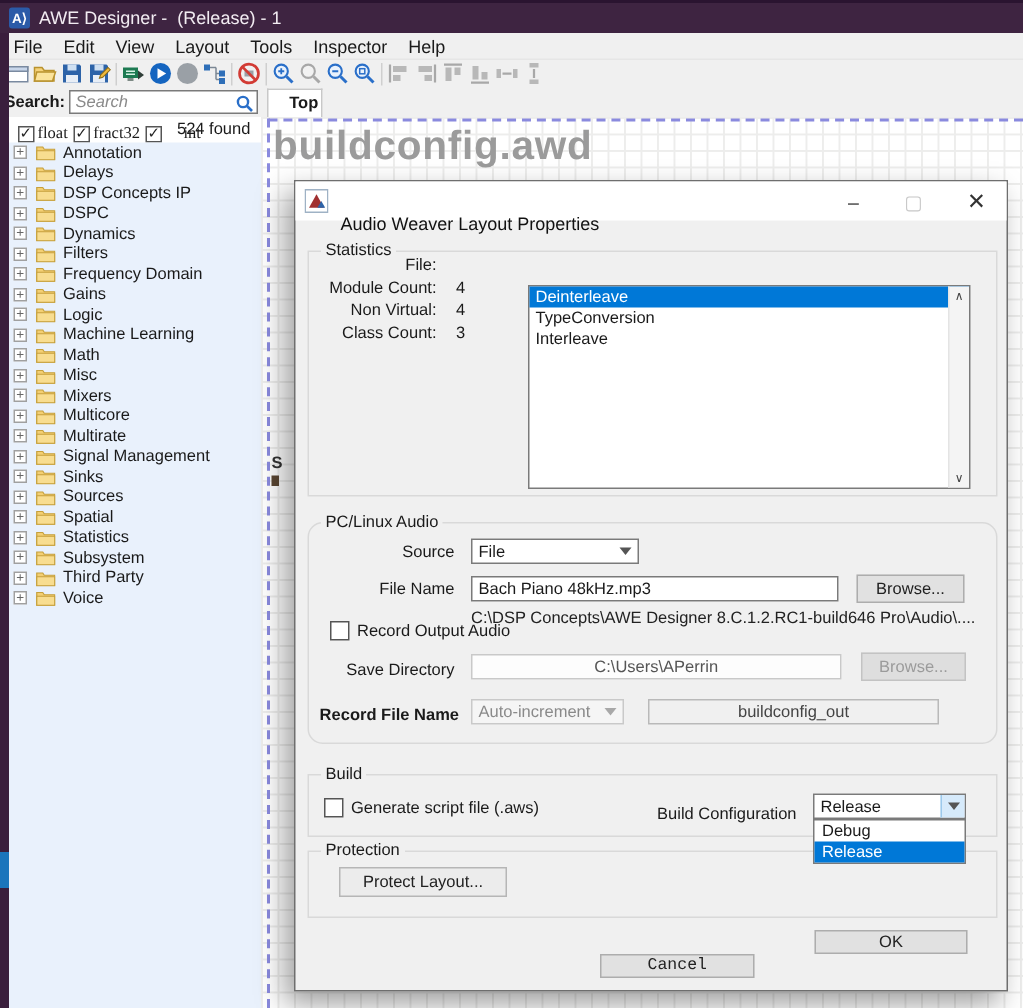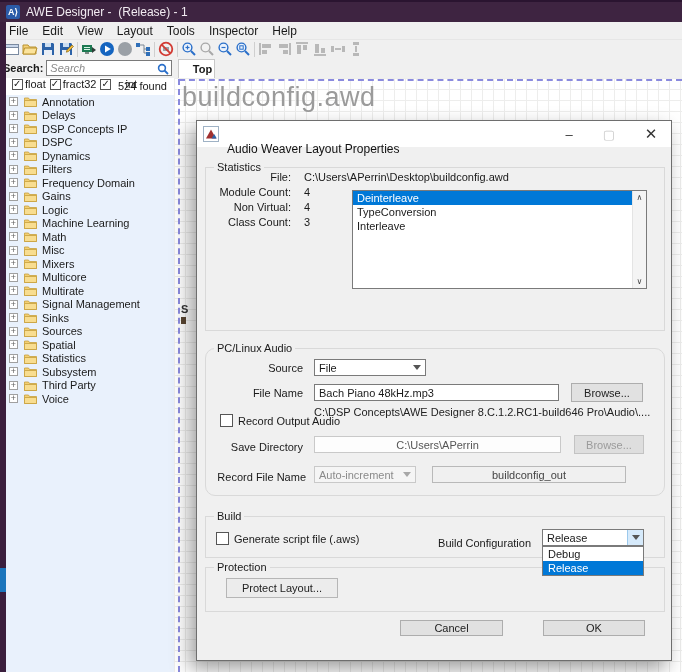--- a/index.html
+++ b/index.html
@@ -21,36 +21,36 @@
   #searchrow { left:0; top:58px; width:174px; height:20px; background:#f0f0f0; display:flex; align-items:center; }
   #searchrow .lbl { font-weight:600; margin-left:3px; }
   #search-box { position:relative; margin-left:3px; width:126px; height:16px; background:#fff; border:1px solid #7a7a7a; }
   #search-box input { width:100%; height:100%; border:0; outline:none; font-family:"Liberation Sans",sans-serif; font-size:11px; color:#111; padding:0 16px 0 3px; background:transparent; }
   #search-box input::placeholder { color:#8a8a8a; font-style:italic; }
   #search-mag { position:absolute; right:2px; top:2px; }
   #tabrow { left:174px; top:58px; width:508px; height:20px; background:#f0f0f0; }
   #tab-top { position:absolute; left:4px; top:1px; width:37px; height:19px; background:#fff; border:1px solid #c8c8c8; border-bottom:0; font-weight:bold; display:flex; align-items:center; justify-content:center;padding-left:12px; }
 
   
-  #filterrow { left:6px; top:78px; width:168px; height:17px; background:#fff; display:flex; align-items:flex-start; gap:4px; padding-left:6px; }
+  #filterrow { left:6px; top:78px; width:168px; height:17px; background:#fff; display:flex; align-items:flex-end; gap:4px; padding-left:6px;font-family:Liberation Serif, serif; }
   .cb { width:11px; height:11px; border:1px solid #555; background:#fff; position:relative; flex:0 0 auto; }
   .cb.selected:after { content:"✓"; position:absolute; left:0px; top:-2px; font-size:10px; color:#222; }
   #found-count { margin-left:auto; padding-right:5px; }
   #tree { left:6px; top:95px; width:168px; height:577px; background:#e9f1fc; overflow:hidden; }
   .tree-item { height:13.5px; display:flex; align-items:center; }
   .expander { width:9px; height:9px; border:1px solid #a0a0a0; background:#fff; color:#666; font-size:9px; line-height:7px; text-align:center; margin:0 6px 0 3px; flex:0 0 auto; }
   .folder-ic { margin-right:5px; flex:0 0 auto; display:flex; }
 
   
   #canvas { left:174px; top:78px; width:508px; height:594px; background-color:#fff;
     background-image:linear-gradient(to right,#ededec 1px,transparent 1px),linear-gradient(to bottom,#ededec 1px,transparent 1px);
     background-size:11px 11px; }
   #marquee-h { left:179px; top:79px; width:503px; height:0; border-top:2px dashed #8a8ade; }
   #marquee-v { left:178px; top:79px; width:0; height:593px; border-left:2px dashed #8a8ade; }
-  #doc-title { left:182px; top:82px; font-size:27px; font-weight:normal; color:#9b9b9b; letter-spacing:.5px; }
+  #doc-title { left:182px; top:82px; font-size:27px; font-weight:bold; color:#9b9b9b; letter-spacing:.5px; }
   #canvas-frag-s { left:181px; top:303px; font-size:11px; font-weight:bold; color:#333; }
   #canvas-frag-block { left:181px; top:317px; width:5px; height:7px; background:#5a4632; }
 
   
   #desk-strip { left:0; top:22px; width:6px; height:650px; background:#3A1E3D; }
   #desk-blue { left:0; top:568px; width:6px; height:24px; background:#1B75BC; }
 
   
   #dialog { left:196px; top:120px; width:476px; height:541px; background:#f0f0f0; border:1px solid #6e6e6e; box-shadow:-6px 8px 18px rgba(0,0,0,.38); }
   #dlg-titlebar { position:absolute; left:0; top:0; width:100%; height:26px; background:#fff; display:flex; align-items:center; }
@@ -60,21 +60,21 @@
   #dlg-max { left:396px; color:#c9c9c9; }
   #dlg-close { left:438px; font-size:15px; }
 
   .group { position:absolute; border:1px solid #d9d9d9; }
   .group-legend { position:absolute; top:-7px; left:8px; background:#f0f0f0; padding:0 3px; }
 
   .srow { display:flex; align-items:center; white-space:nowrap; }
   .srow .sl { width:78px; text-align:right; flex:0 0 auto; }
   .srow .sv { margin-left:13px; }
 
-  #class-list { position:absolute; left:155px; top:69px; width:295px; height:99px; background:#fff; border:1px solid #7a7a7a; }
+  #class-list { position:absolute; left:155px; top:69px; width:295px; height:136px; background:#fff; border:1px solid #7a7a7a; }
   .class-item { height:14px; line-height:14px; padding-left:4px; }
   .class-item.selected { background:#0078d7; color:#fff; }
   #class-scroll { position:absolute; right:0; top:0; width:14px; height:100%; background:#f4f4f4; border-left:1px solid #e4e4e4; color:#454545; font-size:8px; }
   #class-scroll .up { position:absolute; top:2px; left:0; width:100%; text-align:center; }
   #class-scroll .down { position:absolute; bottom:2px; left:0; width:100%; text-align:center; }
 
   .rlabel { position:absolute; text-align:right; white-space:nowrap; }
   .combo { position:absolute; background:#fff; border:1px solid #7a7a7a; display:flex; align-items:center; }
   .combo .ctext { padding-left:4px; flex:1; white-space:nowrap; overflow:hidden; }
   .combo .carrow { width:16px; height:100%; display:flex; align-items:center; justify-content:center; flex:0 0 auto; }
@@ -541,21 +541,20 @@
     <span class="dlg-winbtn" id="dlg-max">▢</span>
     <span class="dlg-winbtn" id="dlg-close">✕</span>
   </div>
 
   <div class="group" style="left:8px; top:46px; width:460px; height:164px;">
     <span class="group-legend">Statistics</span>
   </div>
   <div class="abs" style="left:16px; top:48px; display:flex; flex-direction:column;">
     <div class="srow" style="height:15px; margin-bottom:0px;">
         <span class="sl">File:</span>
-        <span class="sv">C:\Users\APerrin\Desktop\buildconfig.awd</span>
       </div>
       <div class="srow" style="height:15px; margin-bottom:0px;">
         <span class="sl">Module Count:</span>
         <span class="sv">4</span>
       </div>
       <div class="srow" style="height:15px; margin-bottom:0px;">
         <span class="sl">Non Virtual:</span>
         <span class="sv">4</span>
       </div>
       <div class="srow" style="height:15px; margin-bottom:0px;">
@@ -585,21 +584,21 @@
   </div>
   <span class="rlabel" style="left:8px; top:266px; width:98px;">File Name</span>
   <div class="textfield" style="left:117px; top:263px; width:245px; height:17px;">Bach Piano 48kHz.mp3</div>
   <div class="btn" style="left:374px; top:262px; width:72px; height:19px;">Browse...</div>
   <div class="hint" style="left:117px; top:285px; width:329px;">C:\DSP Concepts\AWE Designer 8.C.1.2.RC1-build646 Pro\Audio\....</div>
   <span class="dcb" style="left:23px; top:293px;"></span>
   <span class="abs" style="left:41px; top:294px;">Record Output Audio</span>
   <span class="rlabel" style="left:8px; top:320px; width:98px;">Save Directory</span>
   <div class="textfield centered" style="left:117px; top:315px; width:247px; height:17px; border-color:#c9c9c9; color:#555; background:#fdfdfd;">C:\Users\APerrin</div>
   <div class="btn disabled" style="left:377px; top:314px; width:70px; height:19px;">Browse...</div>
-  <span class="rlabel" style="left:8px; top:350px; width:101px; font-weight:400;">Record File Name</span>
+  <span class="rlabel" style="left:8px; top:350px; width:101px; font-weight:700;">Record File Name</span>
   <div class="combo disabled" style="left:117px; top:345px; width:102px; height:17px;">
     <span class="ctext">Auto-increment</span>
     <span class="carrow">
         <span class="tri"></span>
       </span>
   </div>
   <div class="textfield centered" style="left:235px; top:345px; width:194px; height:17px; background:#f0f0f0; border-color:#b9b9b9; color:#444;">buildconfig_out</div>
 
   <div class="group" style="left:8px; top:395px; width:460px; height:42px;">
     <span class="group-legend">Build</span>
@@ -616,15 +615,15 @@
   <div id="bc-dropdown">
     <div class="opt">Debug</div>
       <div class="opt selected">Release</div>
   </div>
 
   <div class="group" style="left:8px; top:446px; width:460px; height:45px;">
     <span class="group-legend">Protection</span>
   </div>
   <div class="btn" style="left:29px; top:457px; width:112px; height:20px; background:#ececec; border-color:#b6b6b6;">Protect Layout...</div>
 
-  <div class="btn" style="left:203px; top:499px; width:103px; height:16px;">Cancel</div>
+  <div class="btn" style="left:203px; top:515px; width:103px; height:16px;font-family:Liberation Mono, monospace;">Cancel</div>
   <div class="btn" style="left:346px; top:499px; width:102px; height:16px;">OK</div>
 </div>
 
 </body></html>

